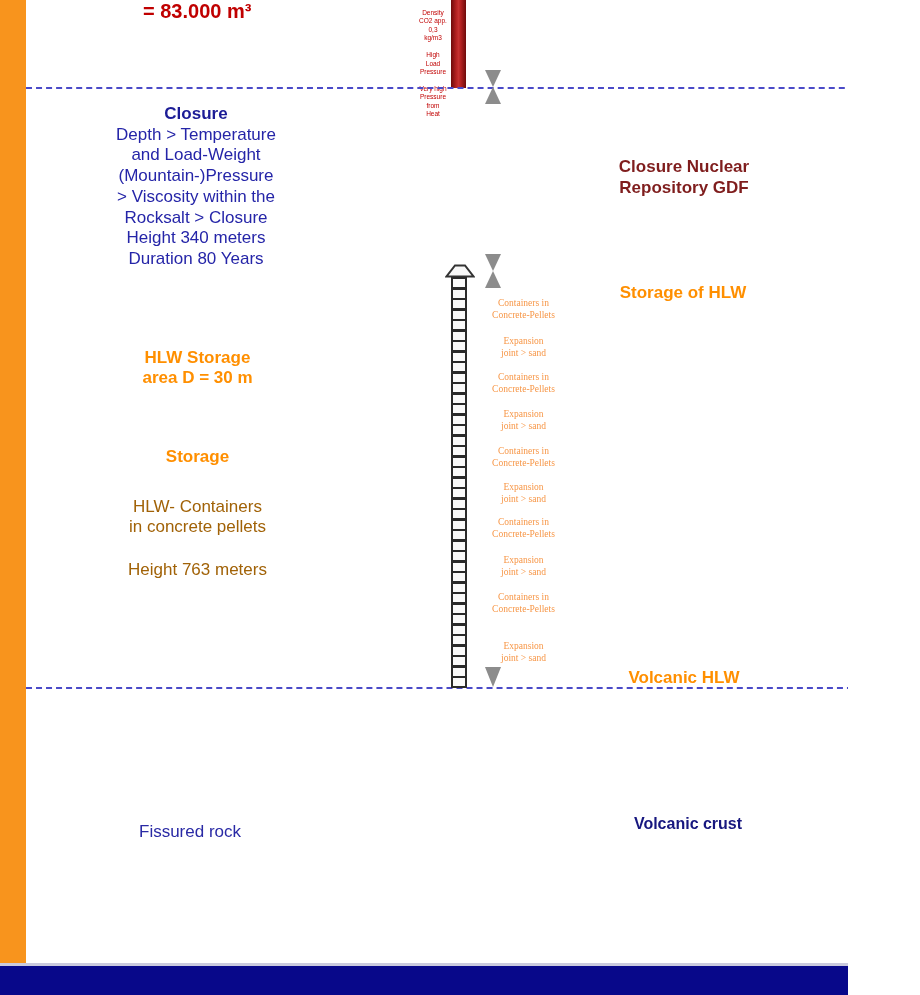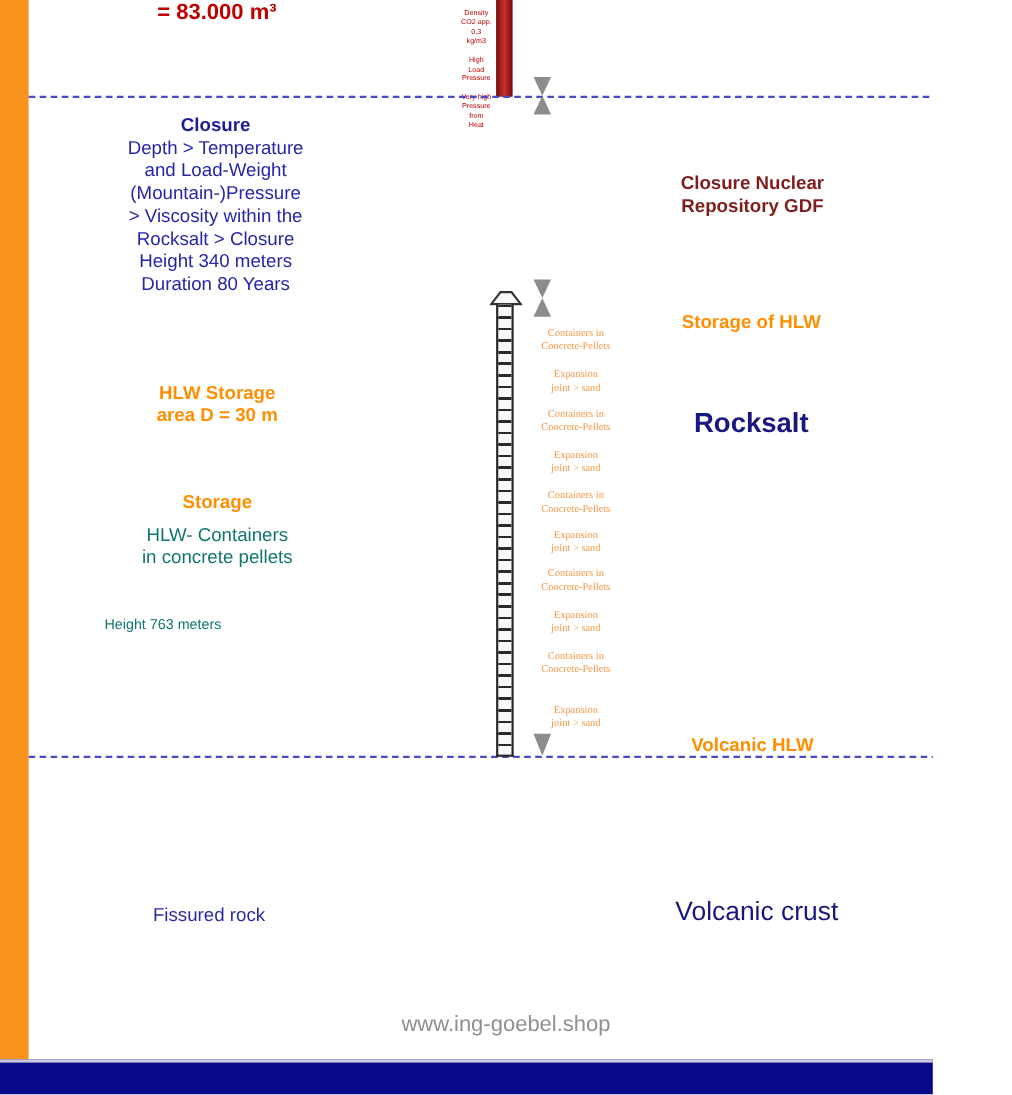--- a/index.html
+++ b/index.html
@@ -33,31 +33,31 @@
   .marker2 { left:485px; top:254px; }
   .marker3 { left:485px; top:667px; }
 
   
   .closure { left:76px; top:104px; width:240px; text-align:center; color:#2525A8; font-size:17px; line-height:20.7px; }
   .closure-title { font-weight:bold; color:#1C1C96; }
 
   
   .repo-title { left:584px; top:156px; width:200px; text-align:center; color:#7f1d1d; font-size:17px; font-weight:bold; line-height:21px; }
   .rocksalt   { left:583px; top:371px; width:200px; text-align:center; color:#17177F; font-size:25px; font-weight:bold; }
-  .volcanic   { left:568px; top:815px; width:240px; text-align:center; color:#17177F; font-size:24px; font-weight:normal; }
+  .volcanic   { left:568px; top:815px; width:240px; text-align:center; color:#17177F; font-size:16px; font-weight:bold; }
 
   
   .o-strong { color:#FF8F00; font-weight:bold;margin-top:12px; }
-  .o-light  { color:#0f766e; }
+  .o-light  { color:#a16207;margin-top:20px; }
   .storage-of-hlw { left:598px; top:271px; width:170px; text-align:center; font-size:17px; }
   .storage-hlw    { left:604px; top:656px; width:160px; text-align:center; font-size:17px; }
   .hlw-area    { left:105px; top:336px; width:185px; text-align:center; font-size:17px; line-height:20px; }
   .storage-ttl { left:105px; top:435px; width:185px; text-align:center; font-size:17px; }
   .hlw-cont    { left:95px;  top:477px; width:205px; text-align:center; font-size:17px; line-height:20px; }
-  .height-lbl  { left:95px;  top:560px; width:205px; text-align:left; font-size:13px; }
+  .height-lbl  { left:95px;  top:540px; width:205px; text-align:center; font-size:17px; }
 
   
   .ladder { left:451px; top:277px; width:16px; height:411px;
             border:2px solid #2A2A2A; border-top:none;
             background:repeating-linear-gradient(to bottom,#2A2A2A 0px,#2A2A2A 2.4px,#FAFAFA 2.4px,#FAFAFA 10.5px); }
   .ladder-cap { left:445px; top:264px; }
 
   
   .shaft-lbl { left:471px; width:105px; text-align:center; font-size:9.5px; line-height:1.25; color:#F79646;font-family:Liberation Serif, serif; }
   .sl0 { top:298px; } .sl1 { top:336px; } .sl2 { top:372px; } .sl3 { top:409px; } .sl4 { top:446px; }
@@ -112,21 +112,20 @@
 (Mountain-)Pressure
 &gt; Viscosity within the
 Rocksalt &gt; Closure
 Height 340 meters
 Duration 80 Years</div>
   </div>
 
   <div class="abs repo-title preline">Closure Nuclear
 Repository GDF</div>
   <div class="abs storage-of-hlw o-strong">Storage of HLW</div>
-  <div class="abs rocksalt">Rocksalt</div>
   <div class="abs storage-hlw o-strong">Volcanic HLW</div>
 
   <div class="abs hlw-area o-strong preline">HLW Storage
 area D = 30 m</div>
   <div class="abs storage-ttl o-strong">Storage</div>
   <div class="abs hlw-cont o-light preline">HLW- Containers
 in concrete pellets</div>
   <div class="abs height-lbl o-light">Height 763 meters</div>
 
   <svg class="abs ladder-cap" width="30" height="14">
@@ -151,15 +150,14 @@
   <div class="abs shaft-lbl sl7 preline">Expansion
 joint &gt; sand</div>
   <div class="abs shaft-lbl sl8 preline">Containers in
 Concrete-Pellets</div>
   <div class="abs shaft-lbl sl9 preline">Expansion
 joint &gt; sand</div>
 
   <div class="abs fissured">Fissured rock</div>
   <div class="abs volcanic">Volcanic crust</div>
 
-  <div class="abs website">www.ing-goebel.shop</div>
 
 </div>
 
 </body></html>

